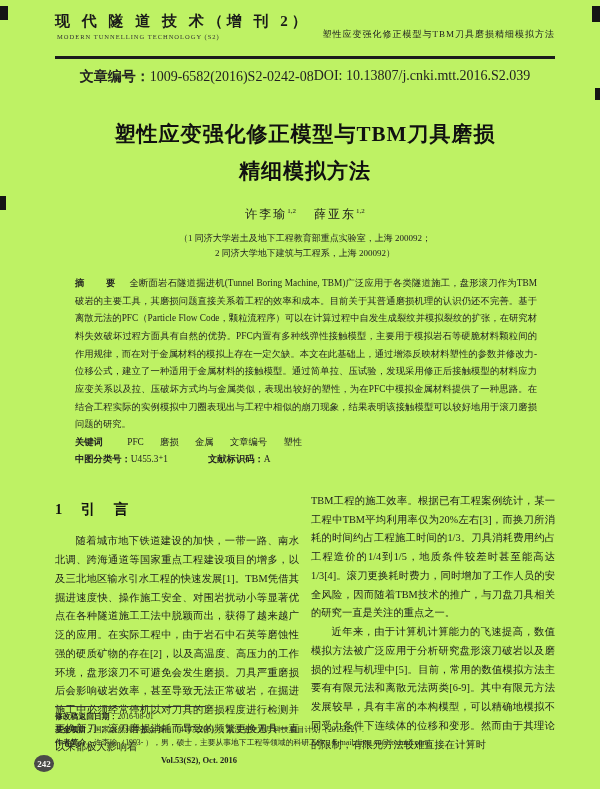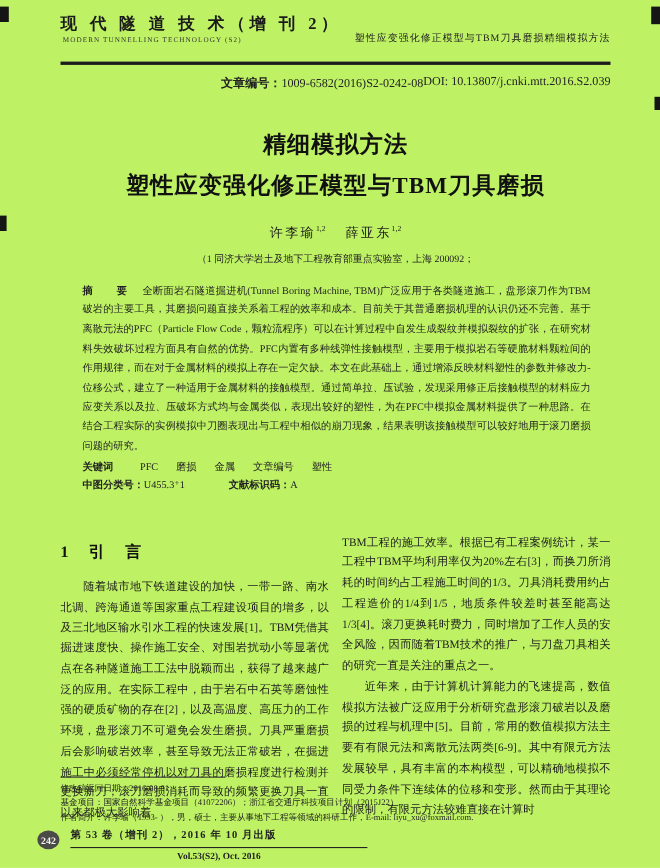--- a/index.html
+++ b/index.html
@@ -10,48 +10,48 @@
     font-family:"Liberation Serif","DejaVu Serif",serif;
     color:#222;
     overflow:hidden;
   }
   .inner{padding:12px 45px 0 55px;}
   
   .hdr{position:relative;border-bottom:3px solid #1c1c1c;padding-bottom:6px;height:38px;}
   .journal-cn{font-size:15px;font-weight:bold;letter-spacing:4px;color:#1a1a1a;}
   .journal-en{font-size:6.5px;letter-spacing:1px;color:#333;margin-top:2px;margin-left:2px;}
   .running-title{position:absolute;right:0;top:16px;font-size:9px;color:#222;letter-spacing:1px;}
-  .artrow{display:flex;justify-content:flex-end;margin-top:9px;font-size:11px;}
+  .artrow{display:flex;justify-content:center;margin-top:9px;font-size:14px;}
   .artrow .lbl{font-weight:bold;}
   .doi{font-weight:normal;}
   
   .title{margin-top:30px;text-align:center;font-size:21px;font-weight:bold;line-height:1.75;letter-spacing:1px;color:#111;}
   .authors{margin-top:16px;text-align:center;font-size:12px;letter-spacing:2px;color:#1a1a1a;}
   .authors sup{font-size:7px;letter-spacing:0;}
   .author-gap{display:inline-block;width:18px;}
   .affil{margin-top:8px;text-align:center;font-size:9px;line-height:1.7;color:#222;}
   
   .abstract{margin:14px 18px 0 20px;font-size:9.3px;line-height:1.9;text-align:justify;color:#1f1f1f;}
   .abstract .alabel{font-weight:bold;letter-spacing:6px;margin-right:8px;}
   .kwline{margin:2px 18px 0 20px;font-size:9.3px;}
   .kwline .klabel{font-weight:bold;margin-right:22px;}
   .kw{margin-right:14px;}
   .clcline{margin:4px 18px 0 20px;font-size:9.3px;}
   .clcline .clabel{font-weight:bold;}
   .clc-gap{display:inline-block;width:40px;}
   
-  .sec-cols{display:flex;gap:12px;margin-top:37px;}
+  .sec-cols{display:flex;gap:12px;margin-top:26px;}
   .col{width:244px;font-size:10.3px;line-height:1.82;text-align:justify;color:#1c1c1c;}
   .sec-head{font-size:14.5px;font-weight:bold;letter-spacing:2px;margin:4px 0 10px 0;color:#111;}
   .col p{margin:0;}
   .col p.indent{text-indent:2em;}
   
   .footnotes{position:absolute;left:55px;right:40px;top:706px;font-size:7.8px;line-height:1.65;color:#222;}
   .fn-rule{width:150px;border-top:1px solid #333;margin-bottom:4px;}
-  .fn b{font-weight:normal;}
+  .fn b{font-weight:bold;}
   
   .pagefoot{position:absolute;left:30px;top:753px;width:310px;}
   .badge{
     position:absolute;left:4px;top:2px;width:20px;height:17px;border-radius:50%;
     background:#4a4a48;color:#f5f4f0;font-size:9px;font-weight:bold;
     display:flex;align-items:center;justify-content:center;
   }
   .vol-cn{margin-left:34px;font-size:9.5px;font-weight:bold;letter-spacing:1px;padding-bottom:4px;border-bottom:1.5px solid #222;width:270px;}
   .vol-en{margin-left:34px;width:270px;text-align:center;font-size:8.5px;font-weight:bold;margin-top:2px;}
   
@@ -82,30 +82,31 @@
       <div>
         <span class="lbl">文章编号：</span><span>1009-6582(2016)S2-0242-08</span>
       </div>
       <div class="doi">
         <span>DOI:</span>
         <span>10.13807/j.cnki.mtt.2016.S2.039</span>
       </div>
     </div>
 
     <div class="title">
+      <div>塑性应变强化修正模型与TBM刀具磨损</div>
       <div>精细模拟方法</div>
-      <div>塑性应变强化修正模型与TBM刀具磨损</div>
     </div>
 
     <div class="authors">
       <span><span>许李瑜</span><sup>1,2</sup></span><span class="author-gap"></span><span><span>薛亚东</span><sup>1,2</sup></span>
     </div>
 
     <div class="affil">
       <div>（1 同济大学岩土及地下工程教育部重点实验室，上海 200092；</div>
+      <div>2 同济大学地下建筑与工程系，上海 200092）</div>
     </div>
 
     <div class="abstract">
       <span class="alabel">摘　要</span><span>全断面岩石隧道掘进机(Tunnel Boring Machine, TBM)广泛应用于各类隧道施工，盘形滚刀作为TBM破岩的主要工具，其磨损问题直接关系着工程的效率和成本。目前关于其普通磨损机理的认识仍还不完善。基于离散元法的PFC（Particle Flow Code，颗粒流程序）可以在计算过程中自发生成裂纹并模拟裂纹的扩张，在研究材料失效破坏过程方面具有自然的优势。PFC内置有多种线弹性接触模型，主要用于模拟岩石等硬脆材料颗粒间的作用规律，而在对于金属材料的模拟上存在一定欠缺。本文在此基础上，通过增添反映材料塑性的参数并修改力-位移公式，建立了一种适用于金属材料的接触模型。通过简单拉、压试验，发现采用修正后接触模型的材料应力应变关系以及拉、压破坏方式均与金属类似，表现出较好的塑性，为在PFC中模拟金属材料提供了一种思路。在结合工程实际的实例模拟中刀圈表现出与工程中相似的崩刀现象，结果表明该接触模型可以较好地用于滚刀磨损问题的研究。</span>
     </div>
 
     <div class="kwline">
       <span class="klabel">关键词</span>
       <span class="kw">PFC</span>
       <span class="kw">磨损</span>
@@ -138,16 +139,15 @@
     <div class="fn">
       <b>基金项目：</b><span>国家自然科学基金项目（41072206）；浙江省交通厅科技项目计划（2015J22）.</span>
     </div>
     <div class="fn">
       <b>作者简介：</b><span>许李瑜（1993- ），男，硕士，主要从事地下工程等领域的科研工作，E-mail: liyu_xu@foxmail.com.</span>
     </div>
   </div>
 
   <div class="pagefoot">
     <div class="badge">242</div>
-    <div class="vol-cn">第 53 卷（增刊 2），2016 年 10 月出版</div>
     <div class="vol-en">Vol.53(S2), Oct. 2016</div>
   </div>
 </div>
 
 </body></html>

